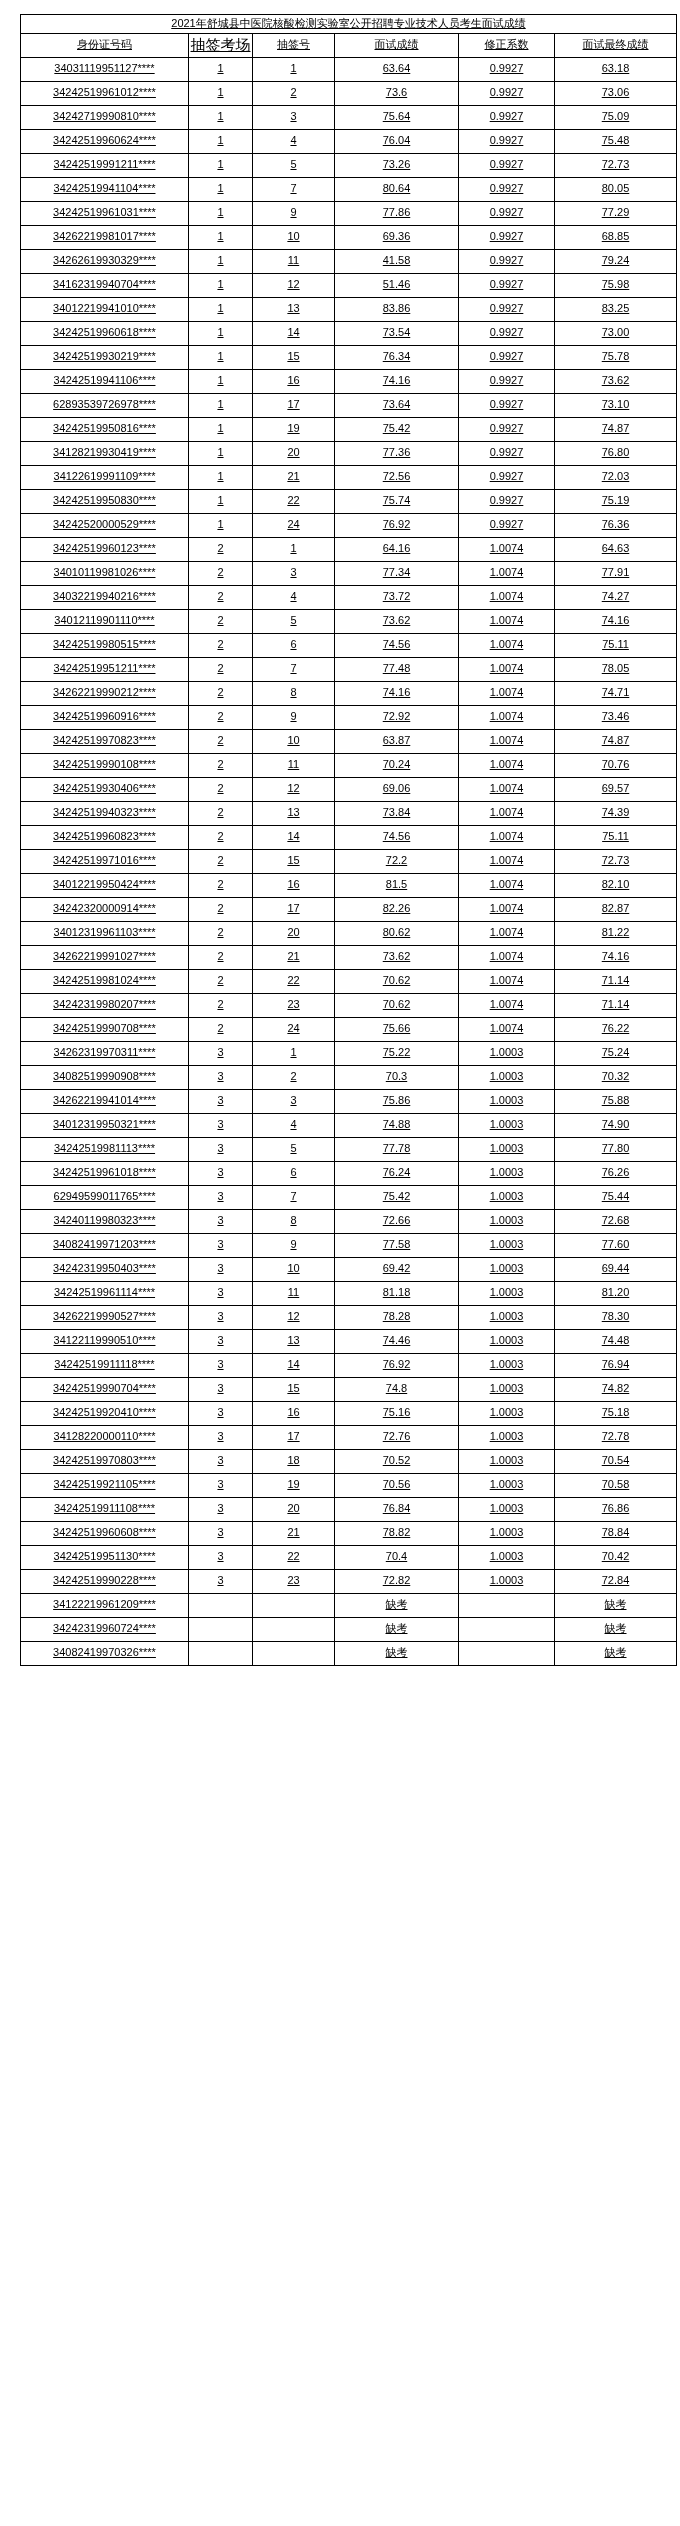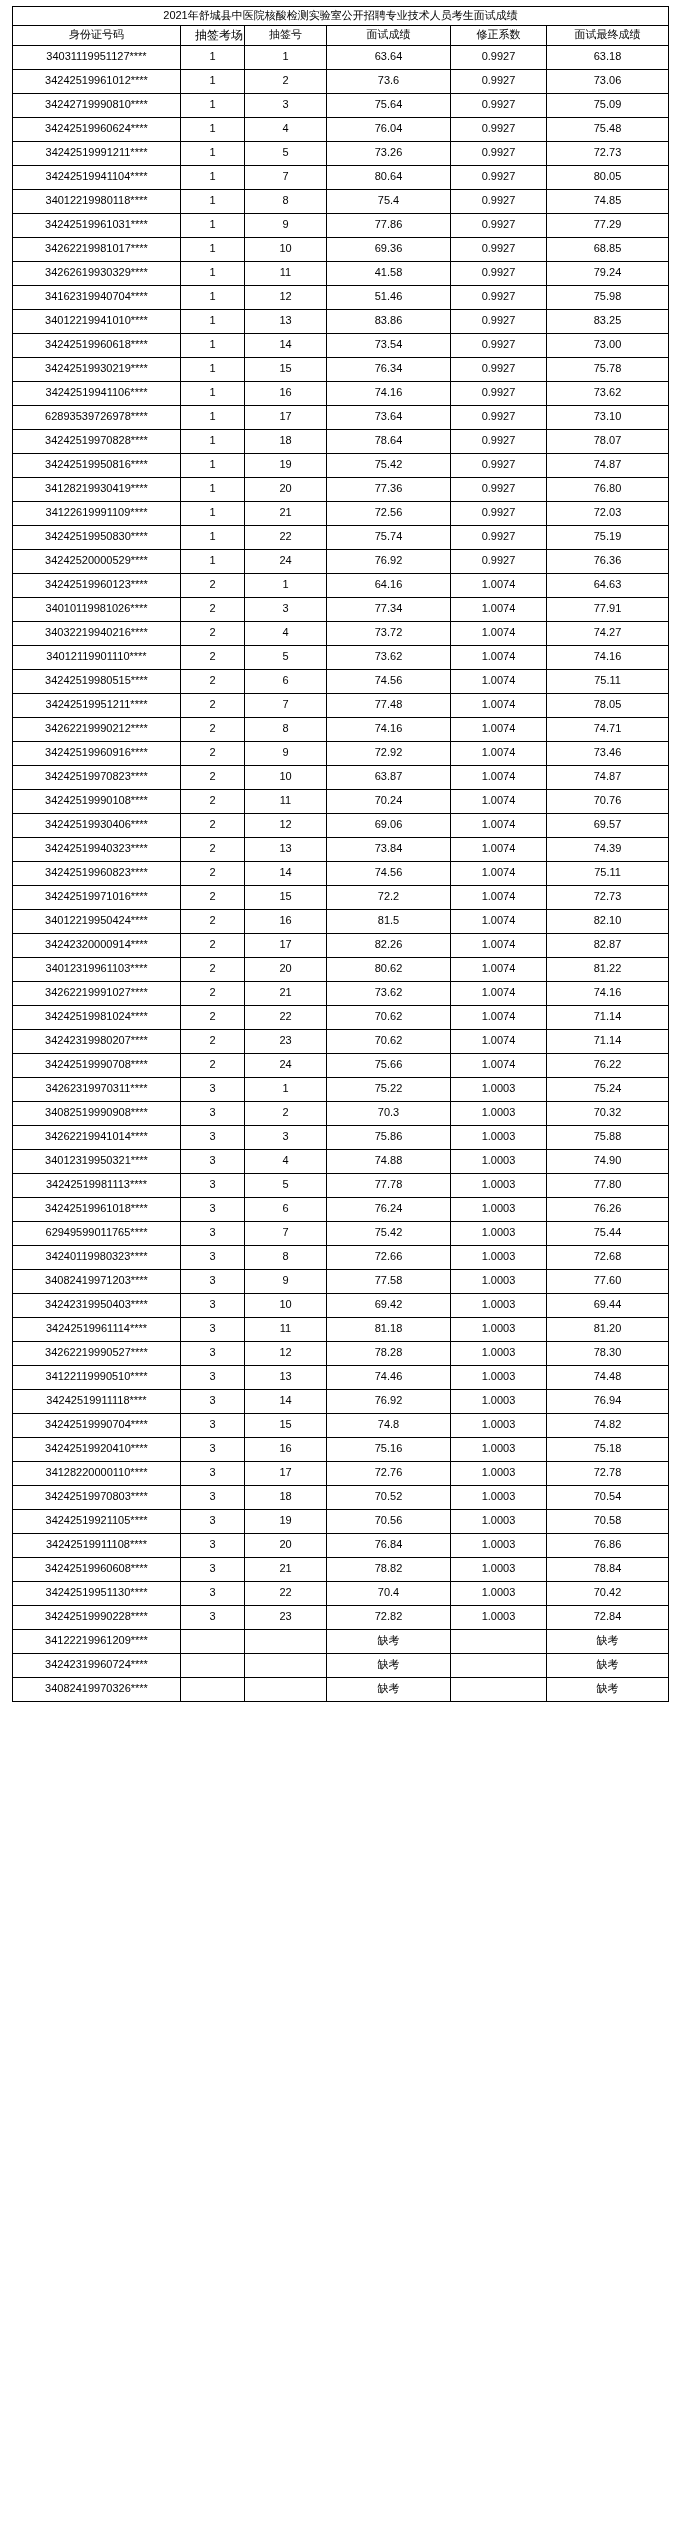--- a/index.html
+++ b/index.html
@@ -8,21 +8,22 @@
     background: #ffffff;
   }
   body {
     width: 680px;
     font-family: "Liberation Sans", sans-serif;
     color: #000000;
   }
   .page {
     width: 680px;
     box-sizing: border-box;
-    padding: 0;
+    padding: 8px;
+    text-decoration: underline;
   }
   table.sheet {
     border-collapse: collapse;
     width: 656px;
     margin: 6px 12px 0 12px;
     table-layout: fixed;
   }
   table.sheet td, table.sheet th {
     border: 1px solid #000000;
     font-size: 11px;
@@ -39,22 +40,21 @@
     padding: 5px 6px 6px 6px;
     text-align: center;
     font-family: "Liberation Sans", sans-serif;
   }
   .hdr td {
     font-size: 11px;
     padding: 2px 2px;
     line-height: 1.15;
   }
   .hdr .narrow {
-    font-size: 12px;
-    text-align: right;
+    font-size: 15px;
   }
   col.c-id { width: 168px; }
   col.c-room { width: 64px; }
   col.c-num { width: 82px; }
   col.c-score { width: 124px; }
   col.c-coef { width: 96px; }
   col.c-final { width: 122px; }
   td.cell { height: 19px; }
   td.id { text-align: center; }
 </style>
@@ -125,28 +125,20 @@
         </tr>
         <tr>
           <td class="cell id">34242519941104****</td>
           <td class="cell">1</td>
           <td class="cell">7</td>
           <td class="cell">80.64</td>
           <td class="cell">0.9927</td>
           <td class="cell">80.05</td>
         </tr>
         <tr>
-          <td class="cell id">34012219980118****</td>
-          <td class="cell">1</td>
-          <td class="cell">8</td>
-          <td class="cell">75.4</td>
-          <td class="cell">0.9927</td>
-          <td class="cell">74.85</td>
-        </tr>
-        <tr>
           <td class="cell id">34242519961031****</td>
           <td class="cell">1</td>
           <td class="cell">9</td>
           <td class="cell">77.86</td>
           <td class="cell">0.9927</td>
           <td class="cell">77.29</td>
         </tr>
         <tr>
           <td class="cell id">34262219981017****</td>
           <td class="cell">1</td>
@@ -203,28 +195,20 @@
           <td class="cell">0.9927</td>
           <td class="cell">73.62</td>
         </tr>
         <tr>
           <td class="cell id">62893539726978****</td>
           <td class="cell">1</td>
           <td class="cell">17</td>
           <td class="cell">73.64</td>
           <td class="cell">0.9927</td>
           <td class="cell">73.10</td>
-        </tr>
-        <tr>
-          <td class="cell id">34242519970828****</td>
-          <td class="cell">1</td>
-          <td class="cell">18</td>
-          <td class="cell">78.64</td>
-          <td class="cell">0.9927</td>
-          <td class="cell">78.07</td>
         </tr>
         <tr>
           <td class="cell id">34242519950816****</td>
           <td class="cell">1</td>
           <td class="cell">19</td>
           <td class="cell">75.42</td>
           <td class="cell">0.9927</td>
           <td class="cell">74.87</td>
         </tr>
         <tr>

